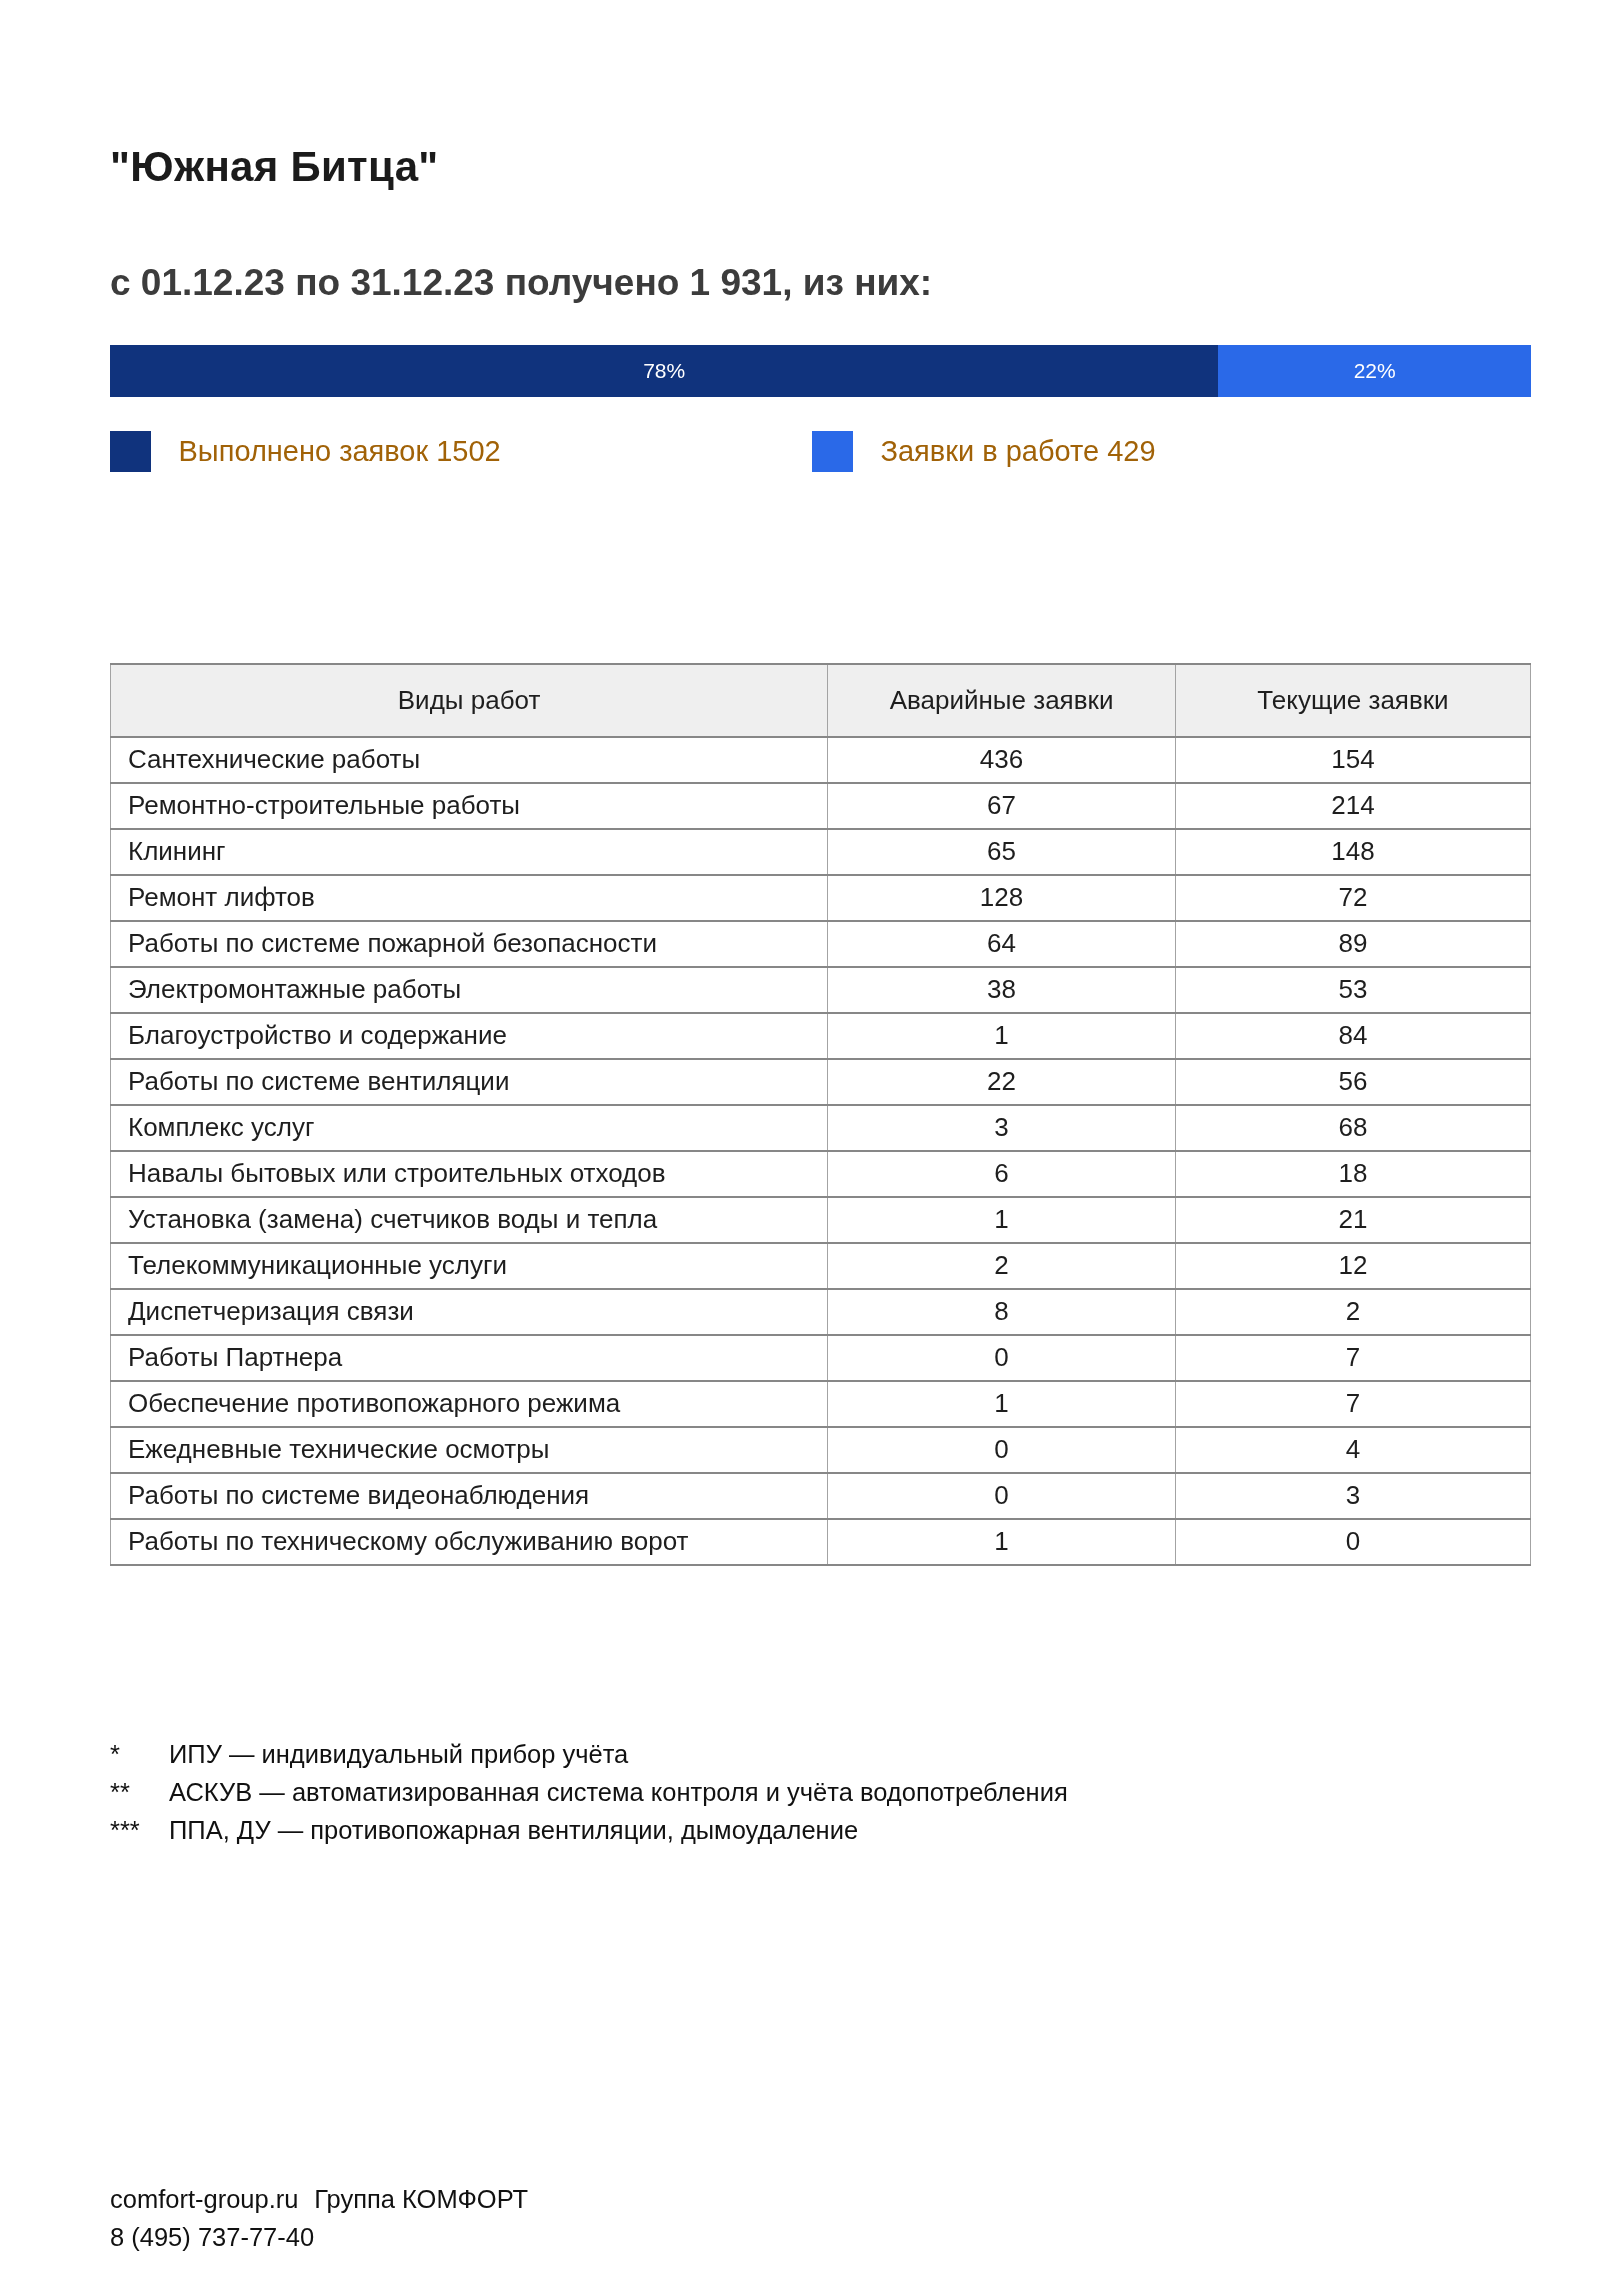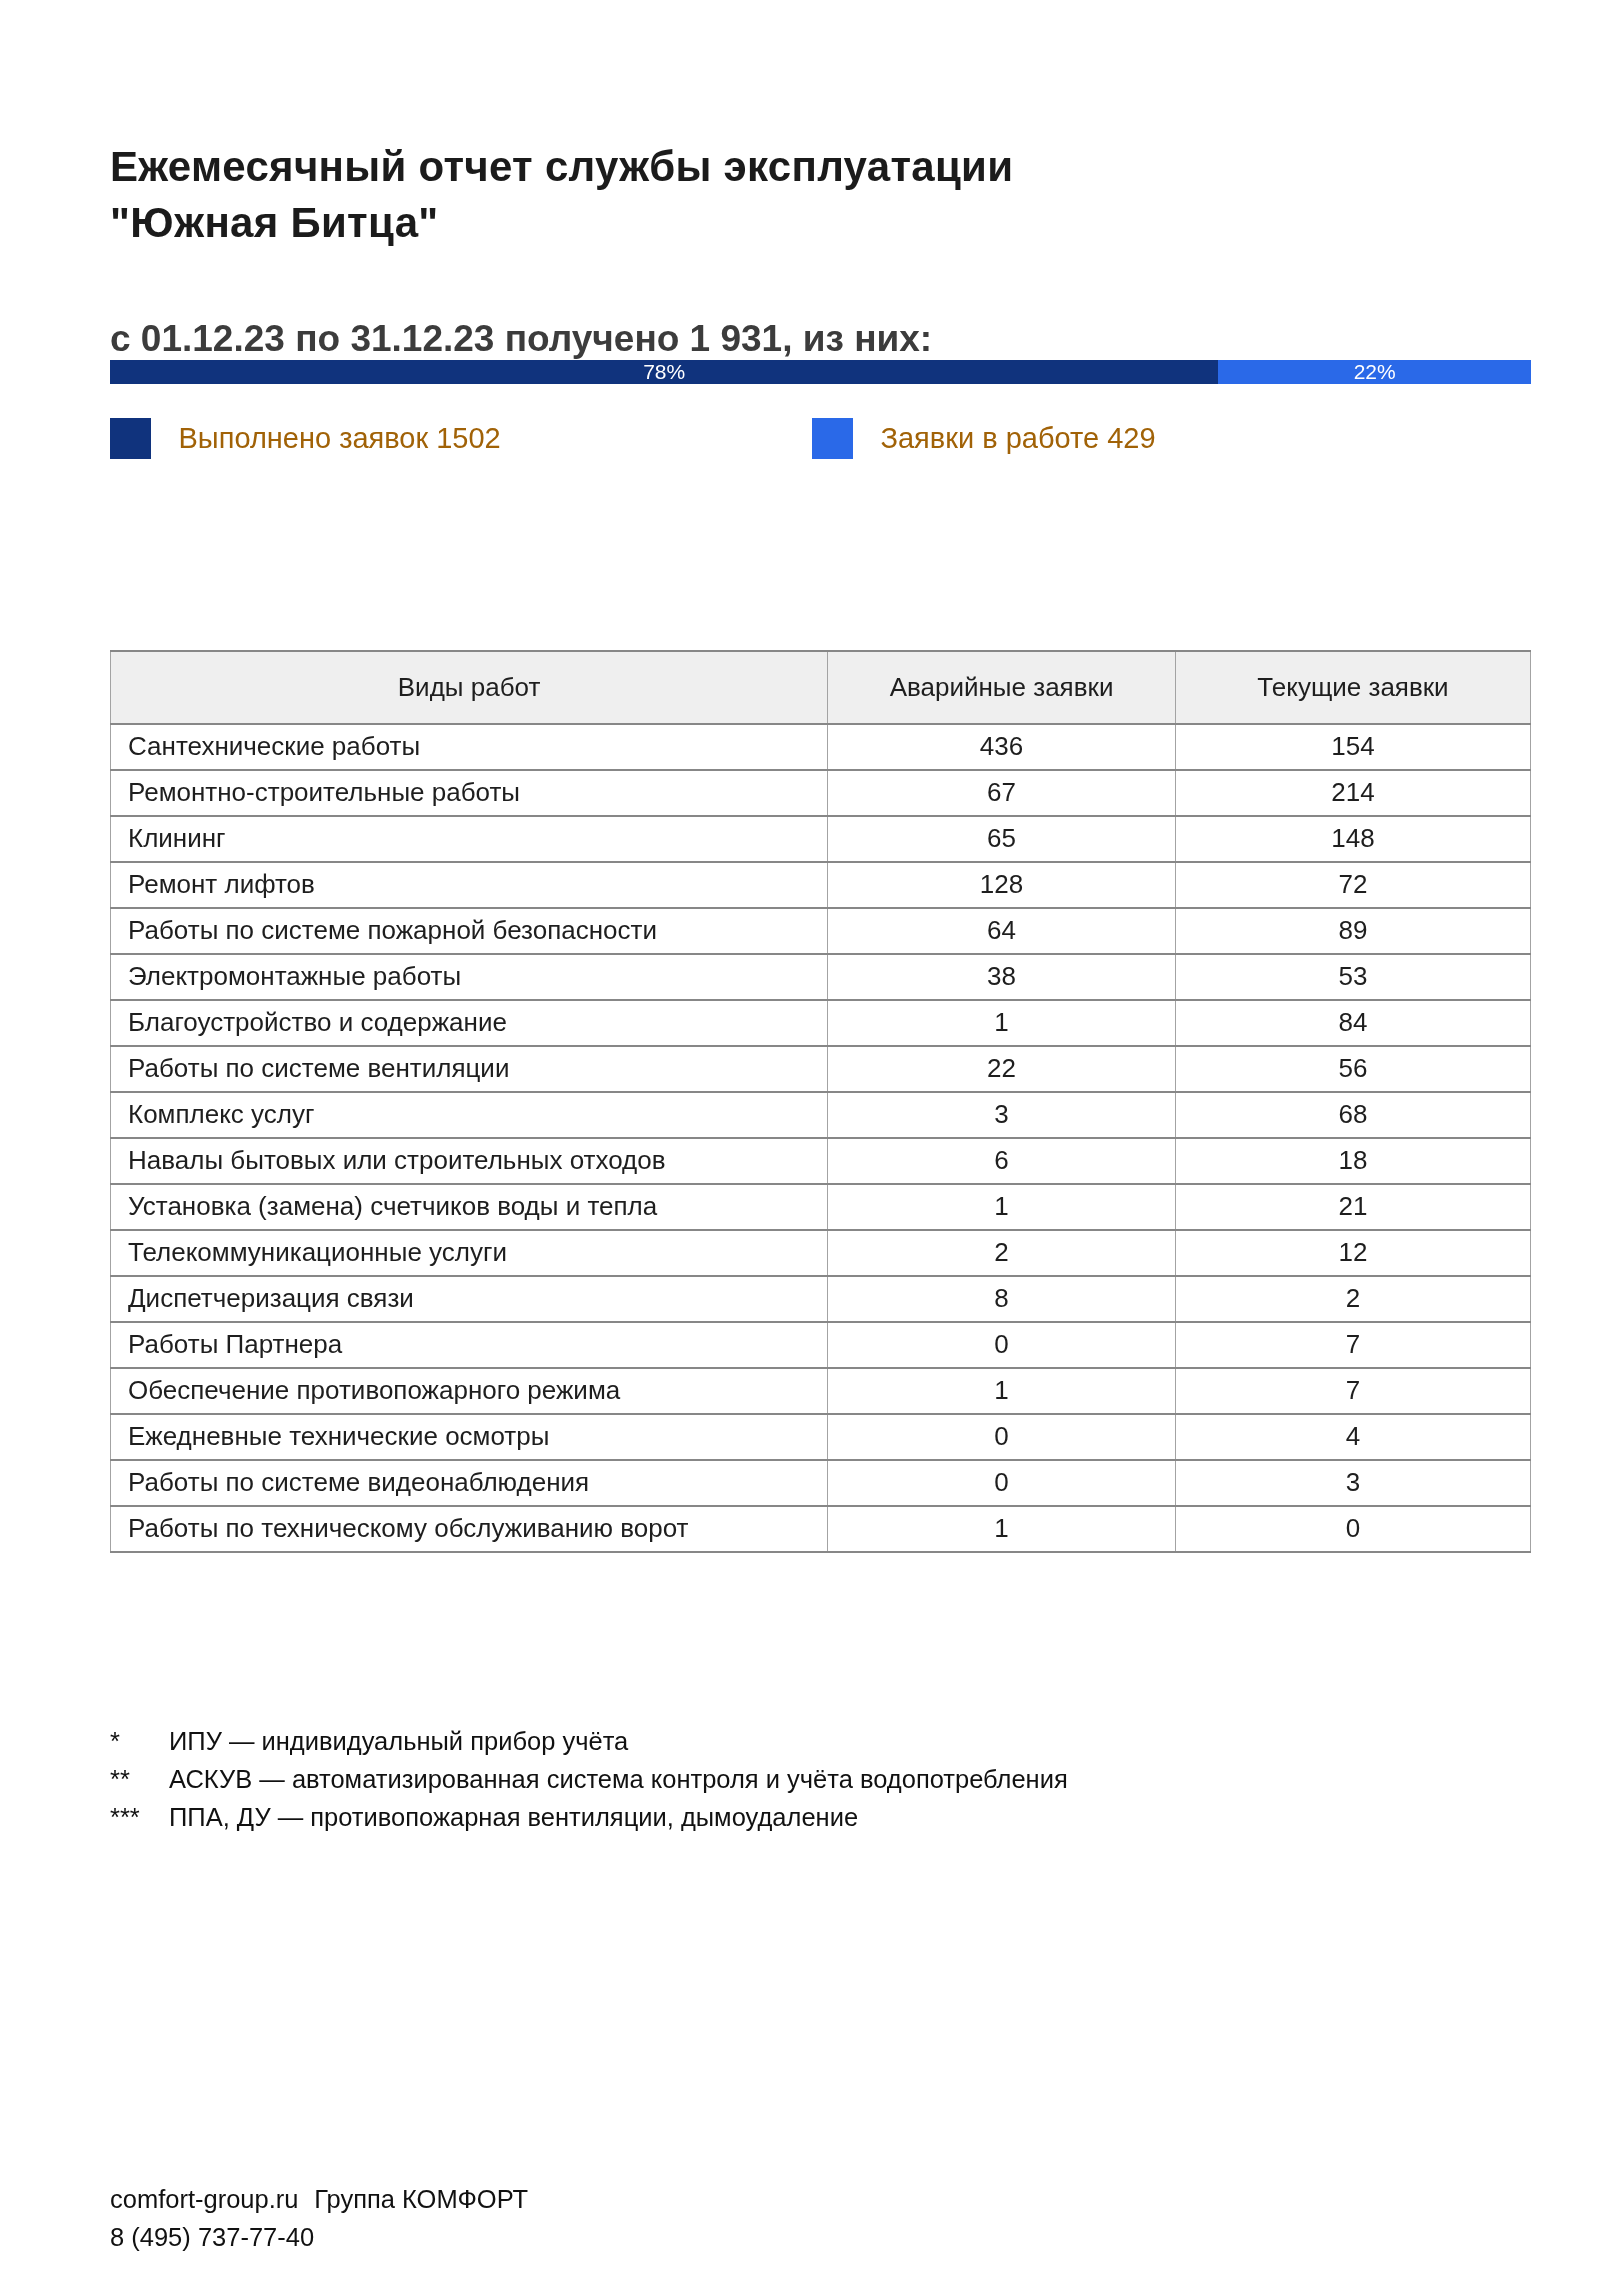--- a/index.html
+++ b/index.html
@@ -27,22 +27,23 @@
     letter-spacing: 0.3px;
   }
   .subtitle {
     margin-top: 67px;
     font-size: 37px;
     font-weight: 700;
     color: #3c3c3c;
   }
   
   .bar {
+    margin-top: 41px;
     width: 100%;
-    height: 24px;
+    height: 52px;
     display: flex;
   }
   .bar-seg {
     height: 100%;
     display: flex;
     align-items: center;
     justify-content: center;
   }
   .bar-seg span {
     color: #ffffff;
@@ -134,21 +135,20 @@
     line-height: 38px;
   }
   .footer .left div { white-space: nowrap; }
 </style>
 </head>
 <body>
 
 <div class="page">
 
   <div class="title">
-    <div>Ежемесячный отчет службы эксплуатации</div>
     <div>"Южная Битца"</div>
   </div>
 
   <div class="subtitle">с 01.12.23 по 31.12.23 получено 1 931, из них:</div>
 
   <div class="bar">
     <div class="bar-seg" style="width: 78%; background: rgb(16, 51, 125);">
       <span>78%</span>
     </div>
     <div class="bar-seg" style="width: 22%; background: rgb(42, 105, 232);">

